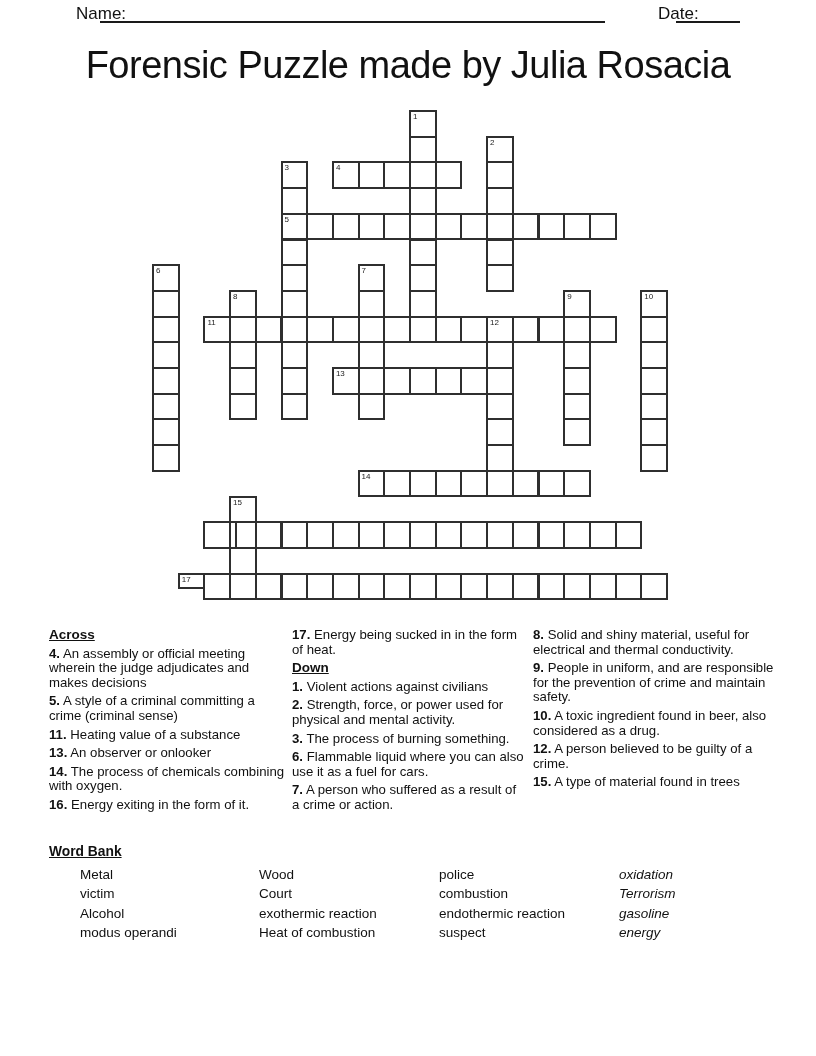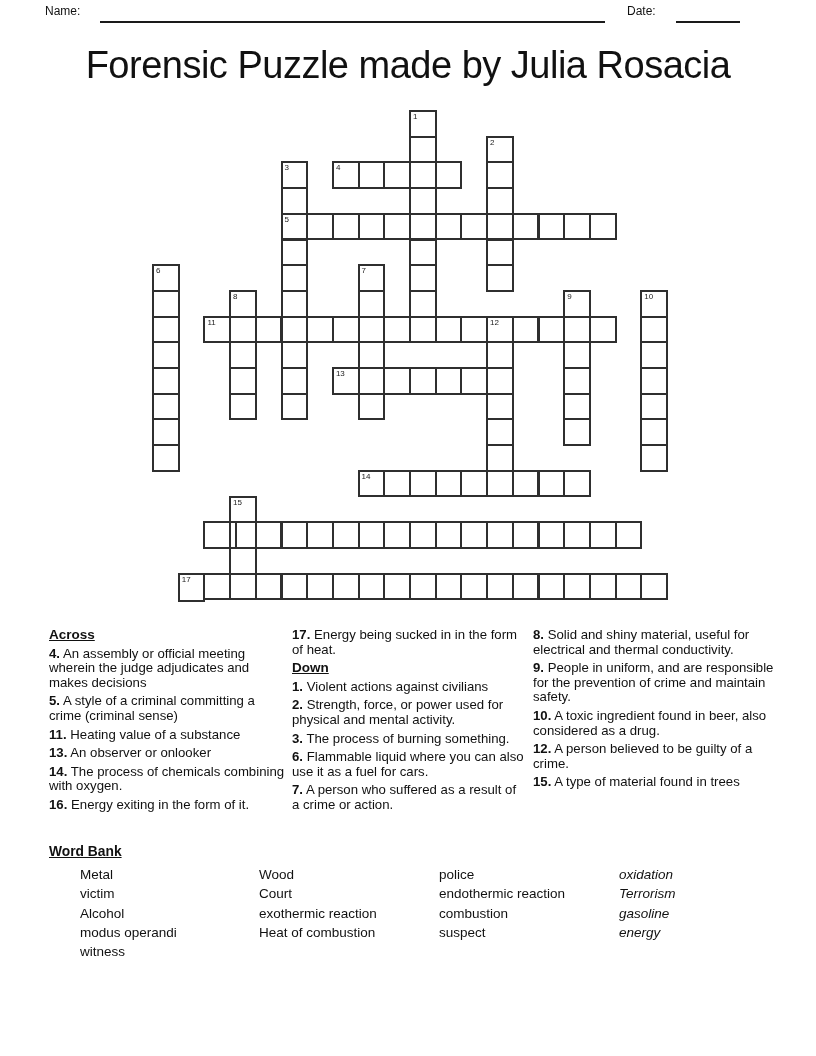--- a/index.html
+++ b/index.html
@@ -1,20 +1,20 @@
 <!DOCTYPE html>
 <html><head>
 <meta charset="utf-8">
 <style>
   html, body { margin:0; padding:0; background:#ffffff; }
   body {
     position:relative; width:816px; height:1056px; overflow:hidden;
     font-family:"Liberation Sans", sans-serif; color:#111111;
   }
-  .hdr-label { position:absolute; font-size:12px; font-weight:400; }
+  .hdr-label { position:absolute; font-size:17px; font-weight:400;margin-left:31px; }
   .fill-line { position:absolute; height:0; border-bottom:2px solid #1a1a1a; }
   .title {
     position:absolute; top:44px; left:0; width:816px; text-align:center;
     font-size:38px; line-height:42px; white-space:nowrap; letter-spacing:-0.5px;
   }
   .grid { position:absolute; top:0; left:0; width:816px; height:620px; }
   .cell {
     position:absolute; box-sizing:border-box; background:#ffffff;
     border:2px solid #2f2f2f;
   }
@@ -191,21 +191,21 @@
     <div class="cell" style="left: 383.3px; top: 521.2px; width: 27.7px; height: 27.7px;"></div>
     <div class="cell" style="left: 409px; top: 521.2px; width: 27.7px; height: 27.7px;"></div>
     <div class="cell" style="left: 434.7px; top: 521.2px; width: 27.7px; height: 27.7px;"></div>
     <div class="cell" style="left: 460.4px; top: 521.2px; width: 27.7px; height: 27.7px;"></div>
     <div class="cell" style="left: 486.1px; top: 521.2px; width: 27.7px; height: 27.7px;"></div>
     <div class="cell" style="left: 511.8px; top: 521.2px; width: 27.7px; height: 27.7px;"></div>
     <div class="cell" style="left: 537.5px; top: 521.2px; width: 27.7px; height: 27.7px;"></div>
     <div class="cell" style="left: 563.2px; top: 521.2px; width: 27.7px; height: 27.7px;"></div>
     <div class="cell" style="left: 588.9px; top: 521.2px; width: 27.7px; height: 27.7px;"></div>
     <div class="cell" style="left: 614.6px; top: 521.2px; width: 27.7px; height: 27.7px;"></div>
-    <div class="cell" style="left: 177.7px; top: 572.6px; width: 27.7px; height: 29px;">
+    <div class="cell" style="left: 177.7px; top: 572.6px; width: 27.7px; height: 16px;">
       <span class="n">17</span>
     </div>
     <div class="cell" style="left: 203.4px; top: 572.6px; width: 27.7px; height: 27.7px;"></div>
     <div class="cell" style="left: 254.8px; top: 572.6px; width: 27.7px; height: 27.7px;"></div>
     <div class="cell" style="left: 280.5px; top: 572.6px; width: 27.7px; height: 27.7px;"></div>
     <div class="cell" style="left: 306.2px; top: 572.6px; width: 27.7px; height: 27.7px;"></div>
     <div class="cell" style="left: 331.9px; top: 572.6px; width: 27.7px; height: 27.7px;"></div>
     <div class="cell" style="left: 357.6px; top: 572.6px; width: 27.7px; height: 27.7px;"></div>
     <div class="cell" style="left: 383.3px; top: 572.6px; width: 27.7px; height: 27.7px;"></div>
     <div class="cell" style="left: 409px; top: 572.6px; width: 27.7px; height: 27.7px;"></div>
@@ -247,32 +247,31 @@
   </div>
 
 <div class="wordbank">
   <div class="wb-heading">Word Bank</div>
   <div class="wb-cols">
       <div class="wb-col w1">
         <div class="wb-item">Metal</div>
         <div class="wb-item">victim</div>
         <div class="wb-item">Alcohol</div>
         <div class="wb-item">modus operandi</div>
-        <div class="wb-item">witness</div>
       </div>
       <div class="wb-col w2">
         <div class="wb-item">Wood</div>
         <div class="wb-item">Court</div>
         <div class="wb-item">exothermic reaction</div>
         <div class="wb-item">Heat of combustion</div>
       </div>
       <div class="wb-col w3">
         <div class="wb-item">police</div>
+        <div class="wb-item">combustion</div>
         <div class="wb-item">endothermic reaction</div>
-        <div class="wb-item">combustion</div>
         <div class="wb-item">suspect</div>
       </div>
       <div class="wb-col w4">
         <div class="wb-item">oxidation</div>
         <div class="wb-item">Terrorism</div>
         <div class="wb-item">gasoline</div>
         <div class="wb-item">energy</div>
       </div>
     </div>
 </div>

